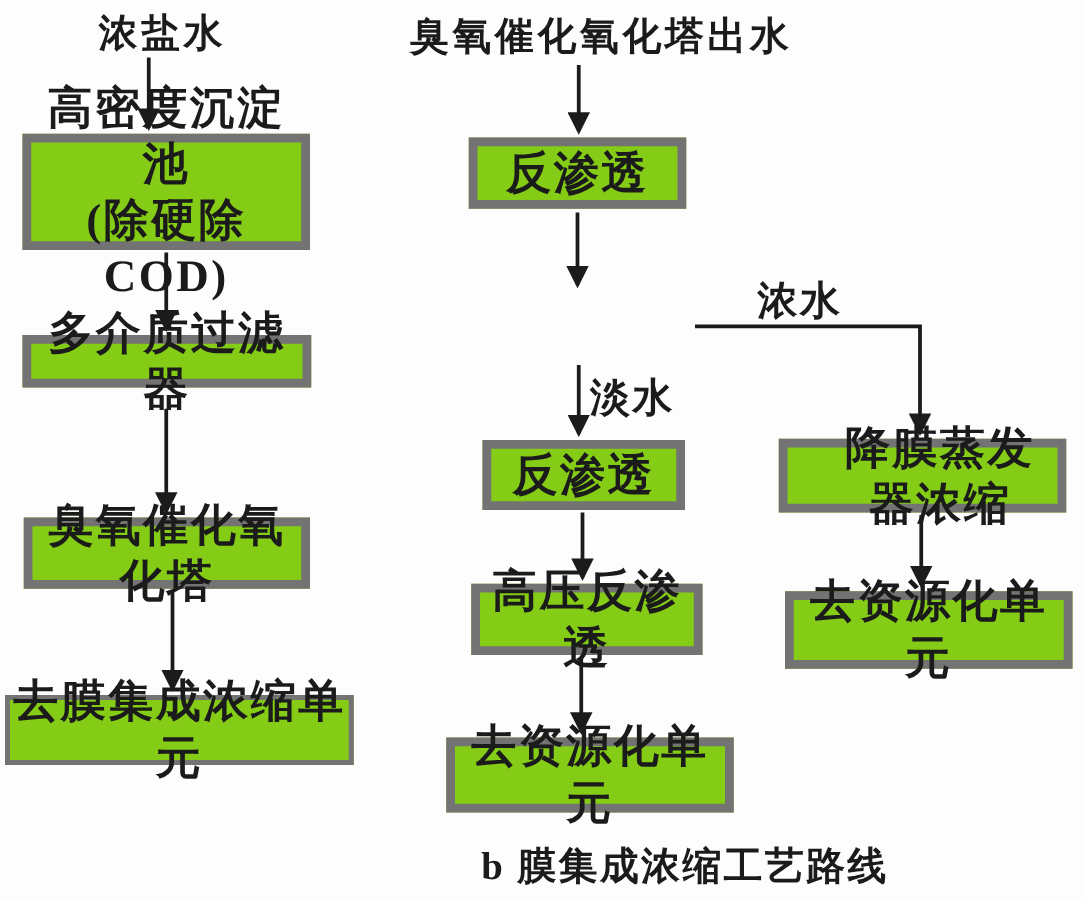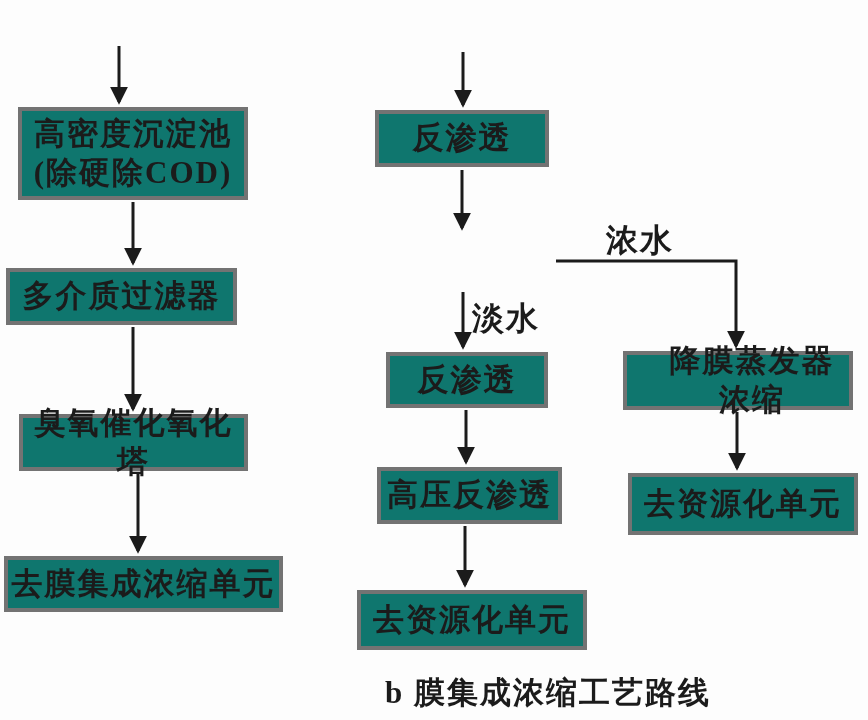--- a/index.html
+++ b/index.html
@@ -17,27 +17,27 @@
     overflow: hidden;
   }
   .wires {
     position: absolute;
     left: 0; top: 0;
     width: 868px; height: 720px;
   }
   .node {
     position: absolute;
     box-sizing: border-box;
-    border: 4px solid #737373;
-    background: #0f766e;
+    border: 7px solid #737373;
+    background: #84cc16;
     display: flex;
     align-items: center;
     justify-content: center;
     text-align: center;
-    font-size: 31px;
+    font-size: 36px;
     font-weight: 600;
     letter-spacing: 2px;
     line-height: 1.25;
     white-space: pre-line;
   }
   .node.thick { border-width: 4px; }
   .flow-label {
     position: absolute;
     font-size: 31px;
     font-weight: 600;
@@ -57,21 +57,21 @@
     font-size: 31px;
     font-weight: 600;
     letter-spacing: 2px;
     text-align: center;
     white-space: nowrap;
   }
 
   
   .pos-a-source   { left: 40px;  top: 6px;   width: 180px; }
   .pos-a-box1     { left: 18px;  top: 107px; width: 230px; height: 93px; }
-  .pos-a-box2     { left: 6px;  top: 268px; width: 231px; height: 57px; }
+  .pos-a-box2     { left: 18px;  top: 268px; width: 231px; height: 42px; }
   .pos-a-box3     { left: 19px;  top: 414px; width: 229px; height: 57px; }
   .pos-a-box4     { left: 4px;   top: 556px; width: 279px; height: 56px; }
   .pos-a-caption  { left: 20px;  top: 672px; width: 245px; }
 
   
   .pos-b-source   { left: 328px; top: 8px;   width: 272px; }
   .pos-b-ro1      { left: 375px; top: 110px; width: 174px; height: 57px; }
   .pos-b-nf       { left: 379px; top: 233px; width: 175px; height: 57px; }
   .pos-b-fresh    { left: 472px; top: 297px; }
   .pos-b-conc     { left: 606px; top: 219px; }
@@ -102,31 +102,33 @@
       <path d="M463,52 V105" marker-end="url(#ah)"></path>
       <path d="M462,170 V228" marker-end="url(#ah)"></path>
       <path d="M463,292 V347" marker-end="url(#ah)"></path>
       <path d="M466,410 V462" marker-end="url(#ah)"></path>
       <path d="M465,526 V585" marker-end="url(#ah)"></path>
       <path d="M556,261 H736 V346" marker-end="url(#ah)"></path>
       <path d="M737,412 V468" marker-end="url(#ah)"></path>
     </g>
   </svg>
 
+  <div class="flow-label pos-a-source">浓盐水</div>
 
   <div class="node pos-a-box1">高密度沉淀池
 (除硬除COD)</div>
 
   <div class="node pos-a-box2">多介质过滤器</div>
 
   <div class="node thick pos-a-box4">去膜集成浓缩单元</div>
 
   <div class="node pos-a-box3">臭氧催化氧化塔</div>
 
 
+  <div class="flow-label pos-b-source">臭氧催化氧化塔出水</div>
 
   <div class="node pos-b-ro1">反渗透</div>
 
 
   <div class="edge-label pos-b-fresh">淡水</div>
 
   <div class="edge-label pos-b-conc">浓水</div>
 
   <div class="node pos-b-ro2">反渗透</div>
 

